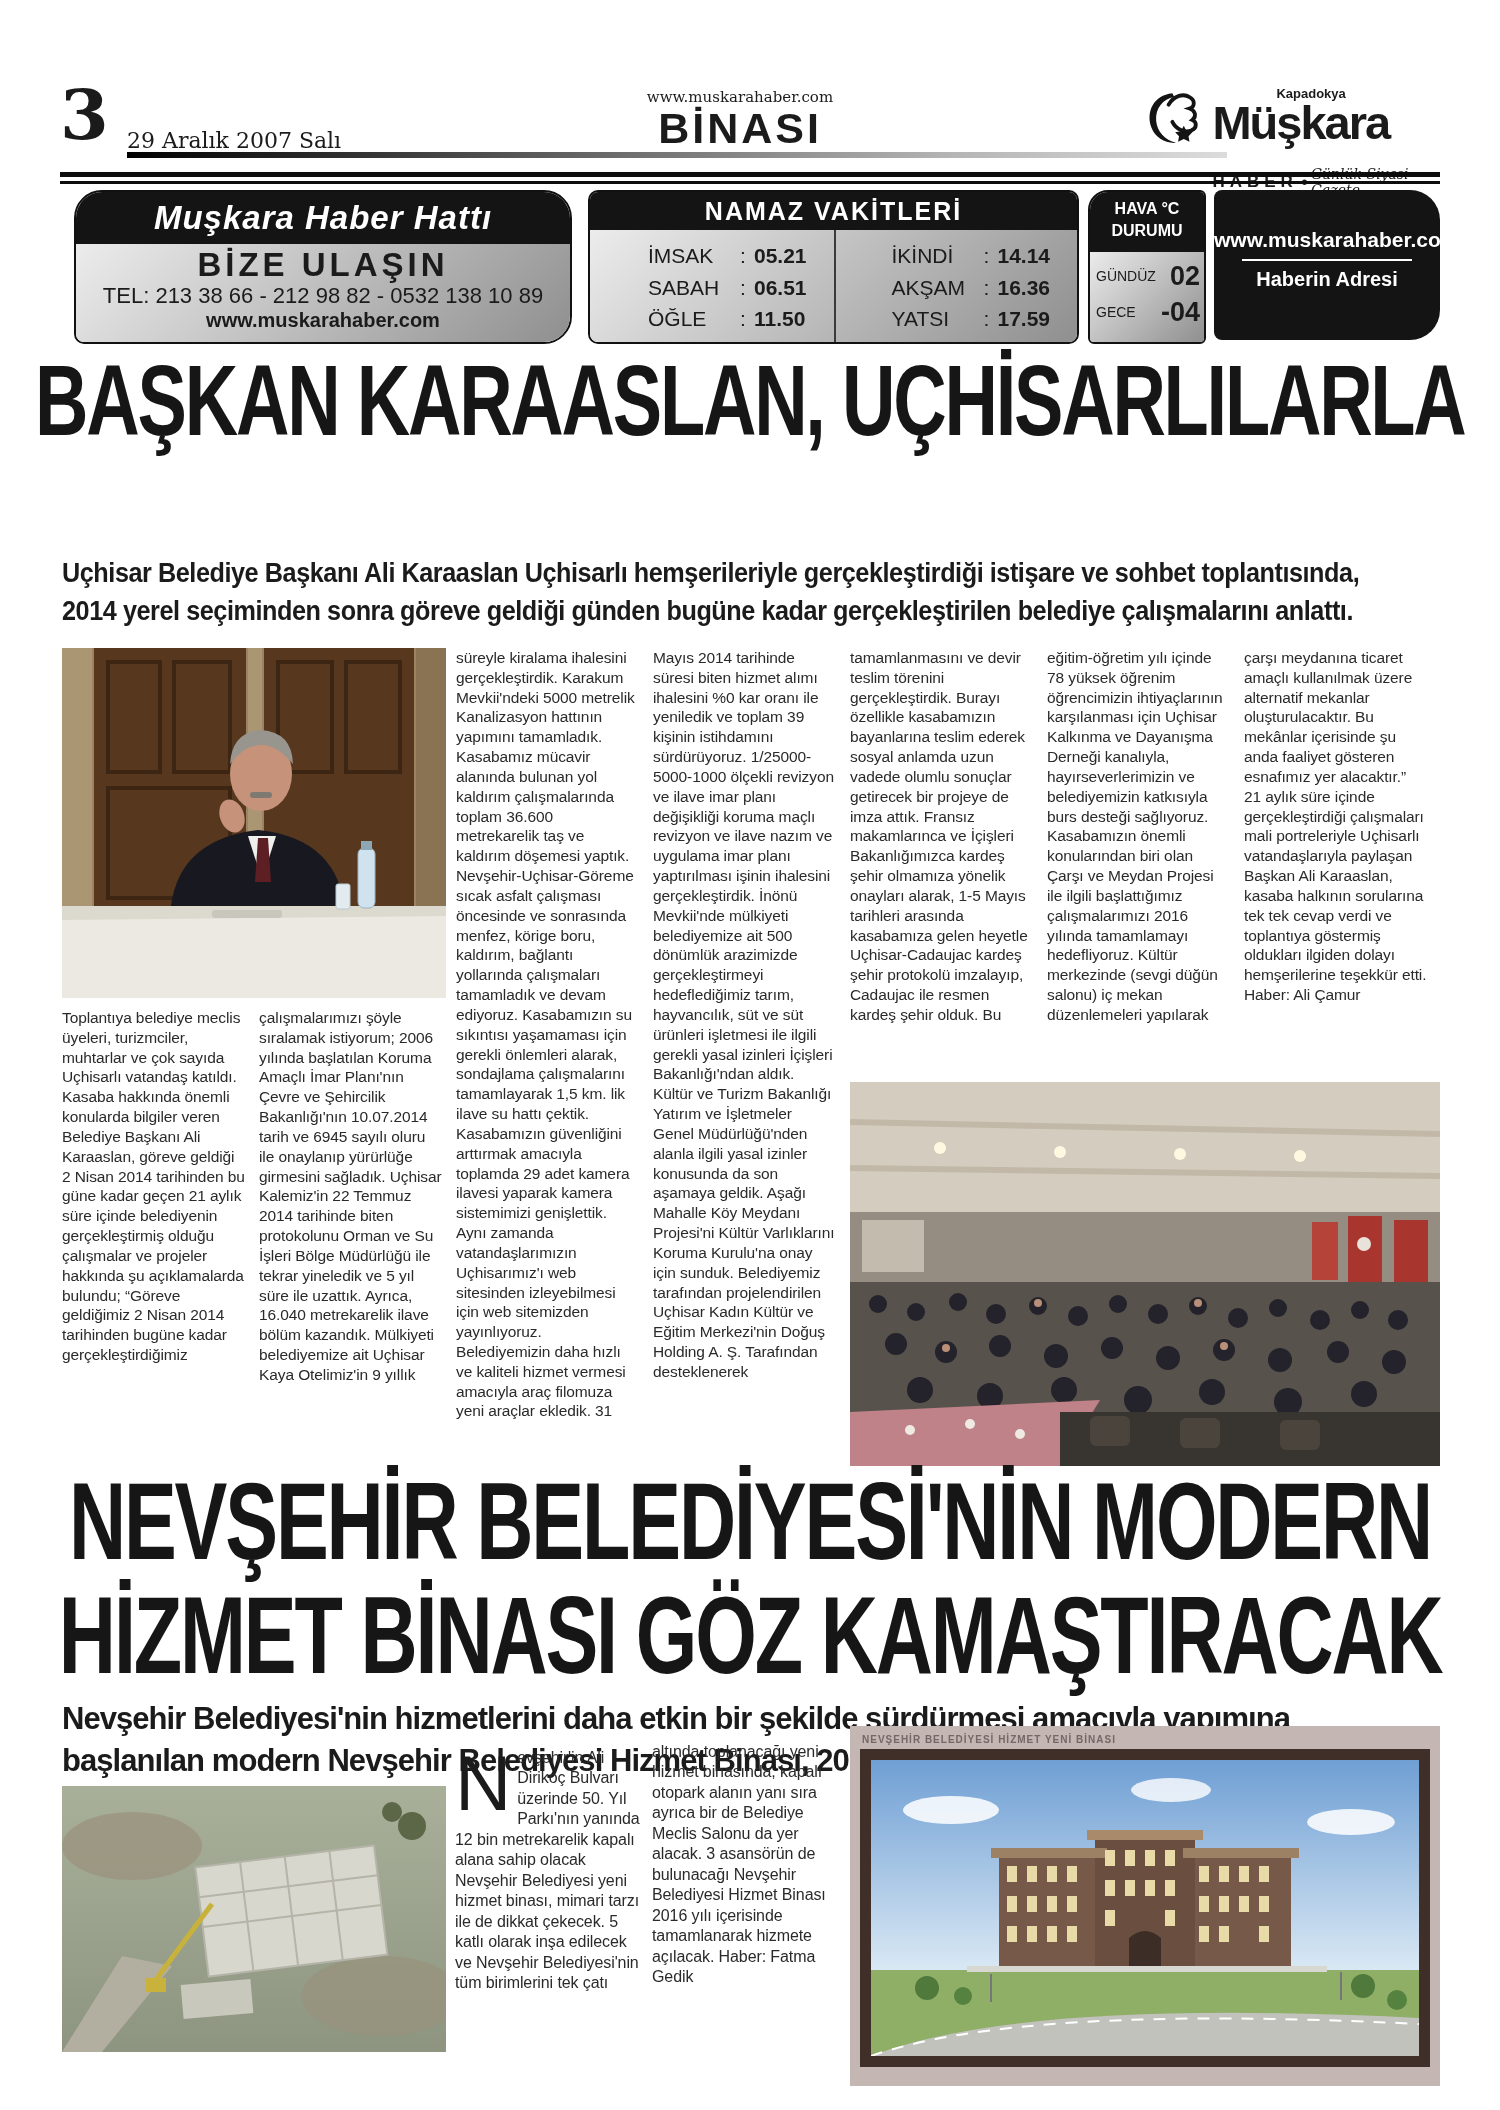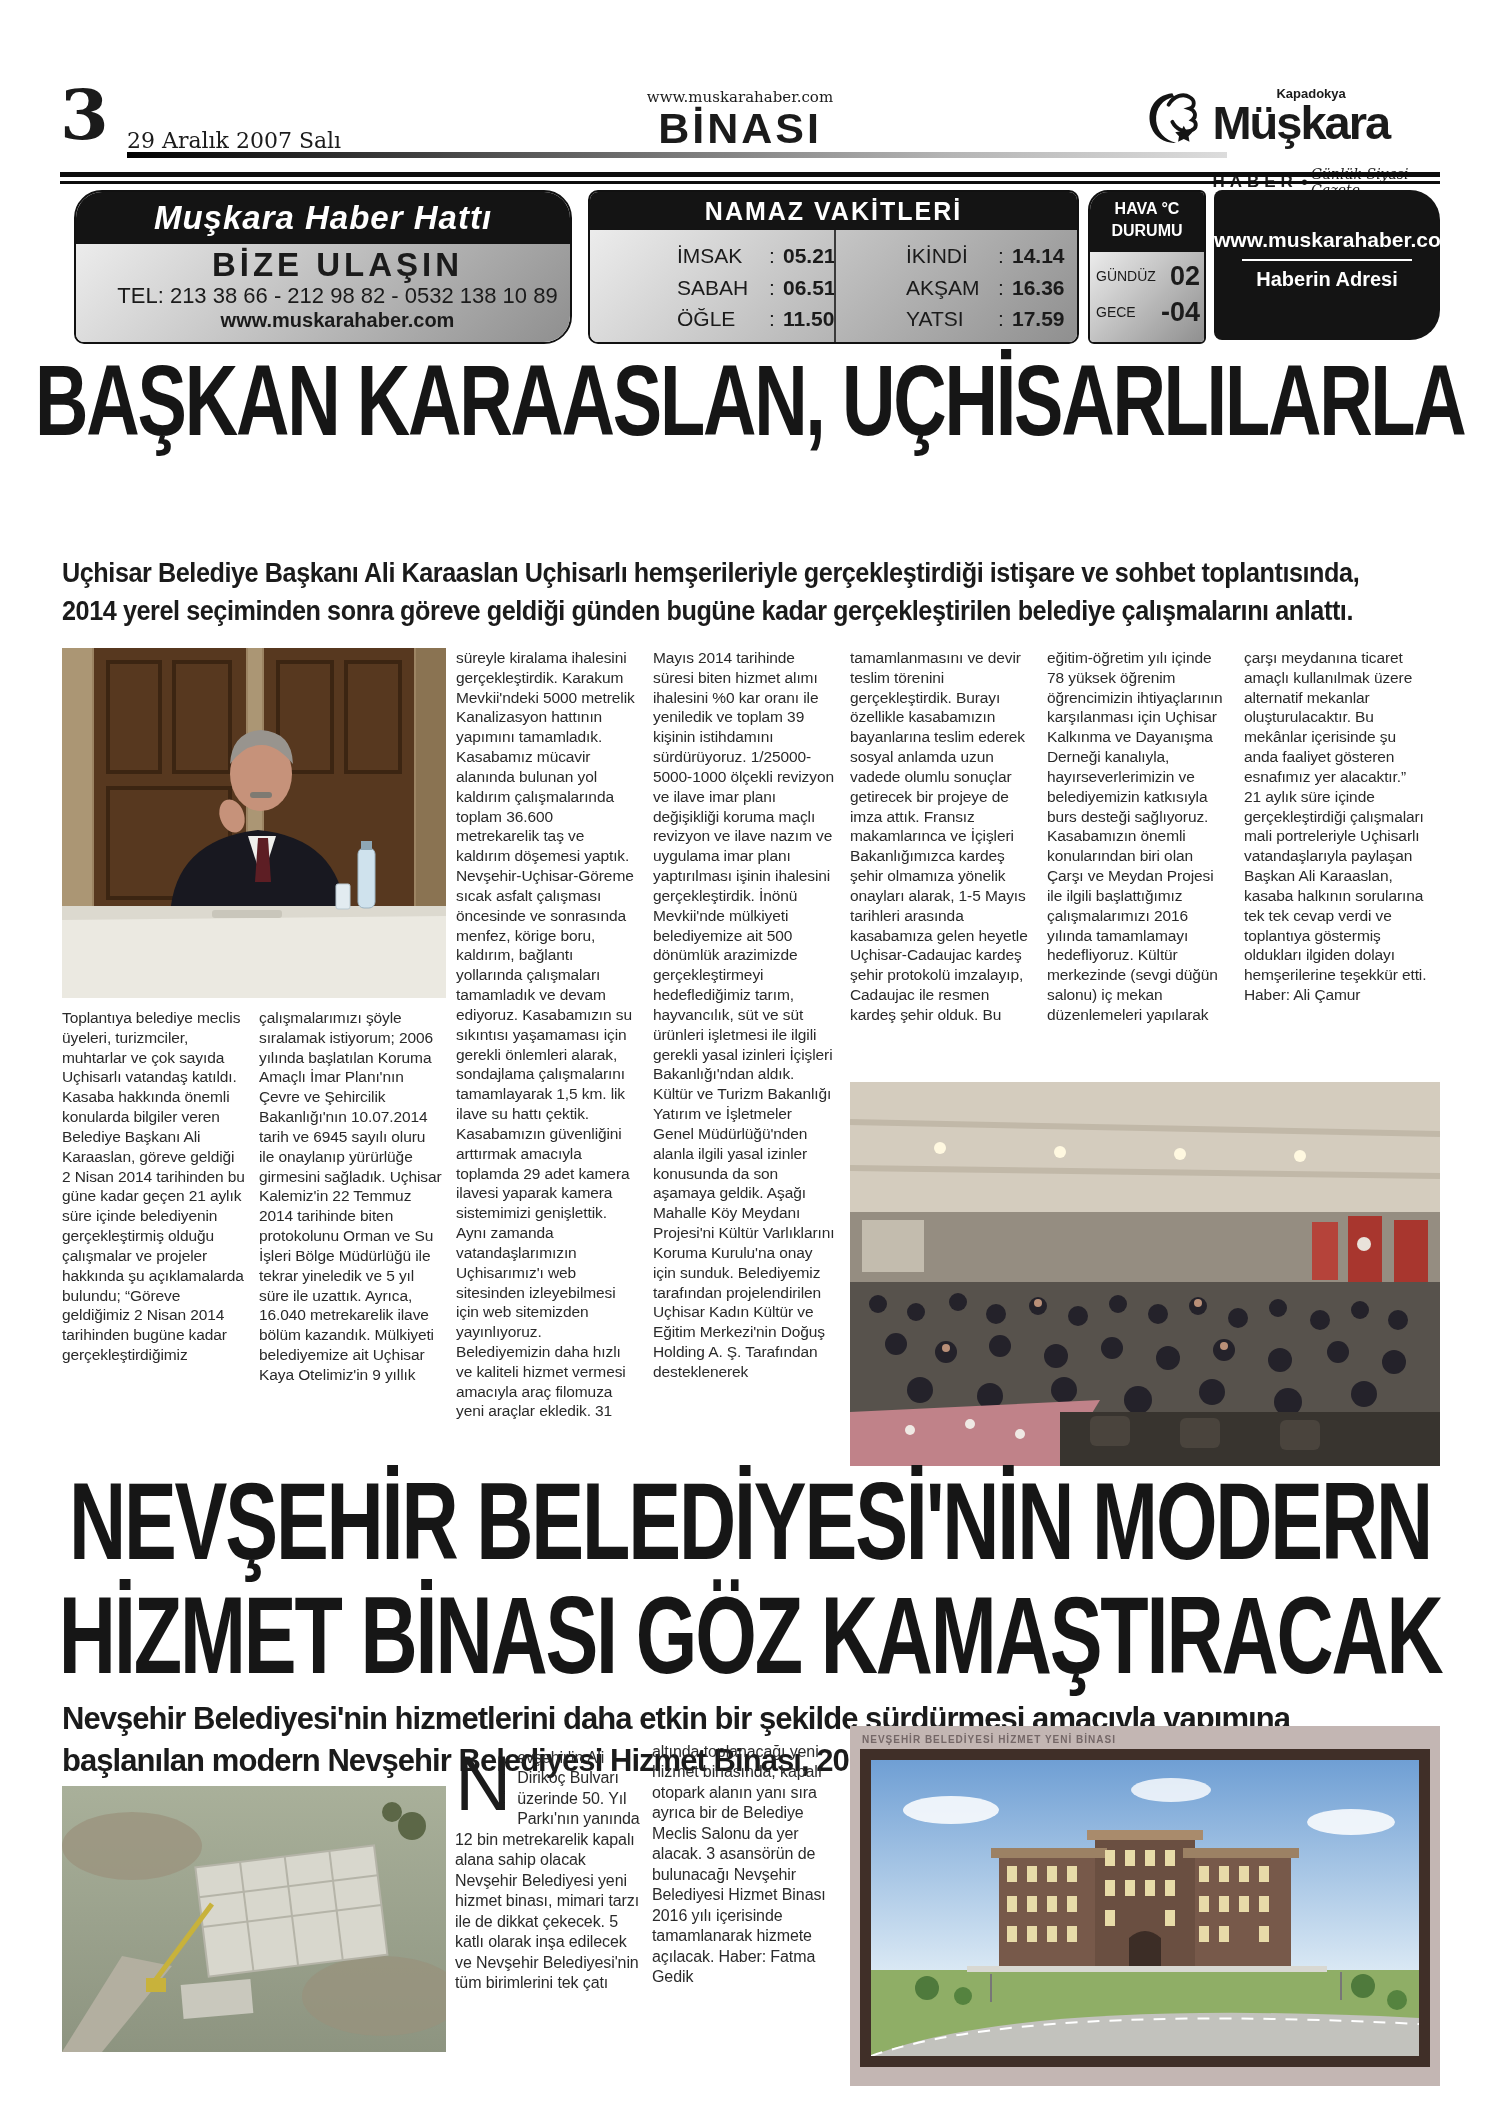--- a/index.html
+++ b/index.html
@@ -20,21 +20,21 @@
   .brand-region{font-size:13px;font-weight:700;margin-left:64px;}
   .brand-name{font-size:47px;font-weight:900;letter-spacing:-2px;line-height:0.95;}
   .brand-row{display:flex;align-items:center;gap:3px;margin-top:20px;justify-content:space-between;}
   .brand-sub{font-size:17px;font-weight:800;letter-spacing:5px;}
   .brand-bullet{font-size:20px;line-height:1;}
   .brand-tagline{font-family:"DejaVu Serif",serif;font-style:italic;font-size:14px;}
   .dblrule1{left:60px;top:172px;width:1380px;height:5px;background:#0d0d0d;}
   .dblrule2{left:60px;top:181px;width:1380px;height:3px;background:#0d0d0d;}
 
   
-  .graybody{background:linear-gradient(135deg,#ececec 0%,#c2c2c2 45%,#8f8f8f 100%);padding-left:29px;}
+  .graybody{background:linear-gradient(135deg,#ececec 0%,#c2c2c2 45%,#8f8f8f 100%);}
   .contact-box{left:74px;top:190px;width:494px;height:150px;border:2px solid #111;border-radius:28px 28px 28px 10px;overflow:hidden;}
   .contact-head{height:52px;background:#141414;color:#fff;display:flex;align-items:center;justify-content:center;
                 font-weight:800;font-style:italic;font-size:33px;letter-spacing:1px;}
   .contact-body{height:98px;text-align:center;}
   .contact-sub{font-weight:800;font-size:33px;letter-spacing:4px;line-height:1.05;padding-top:4px;}
   .contact-tel{font-size:22px;line-height:1.2;}
   .contact-web{font-weight:700;font-size:20px;}
   .prayer-box{left:588px;top:190px;width:487px;height:150px;border:2px solid #111;border-radius:10px;overflow:hidden;}
   .prayer-head{height:38px;background:#141414;color:#fff;display:flex;align-items:center;justify-content:center;
                font-weight:800;font-size:25px;letter-spacing:2px;}

